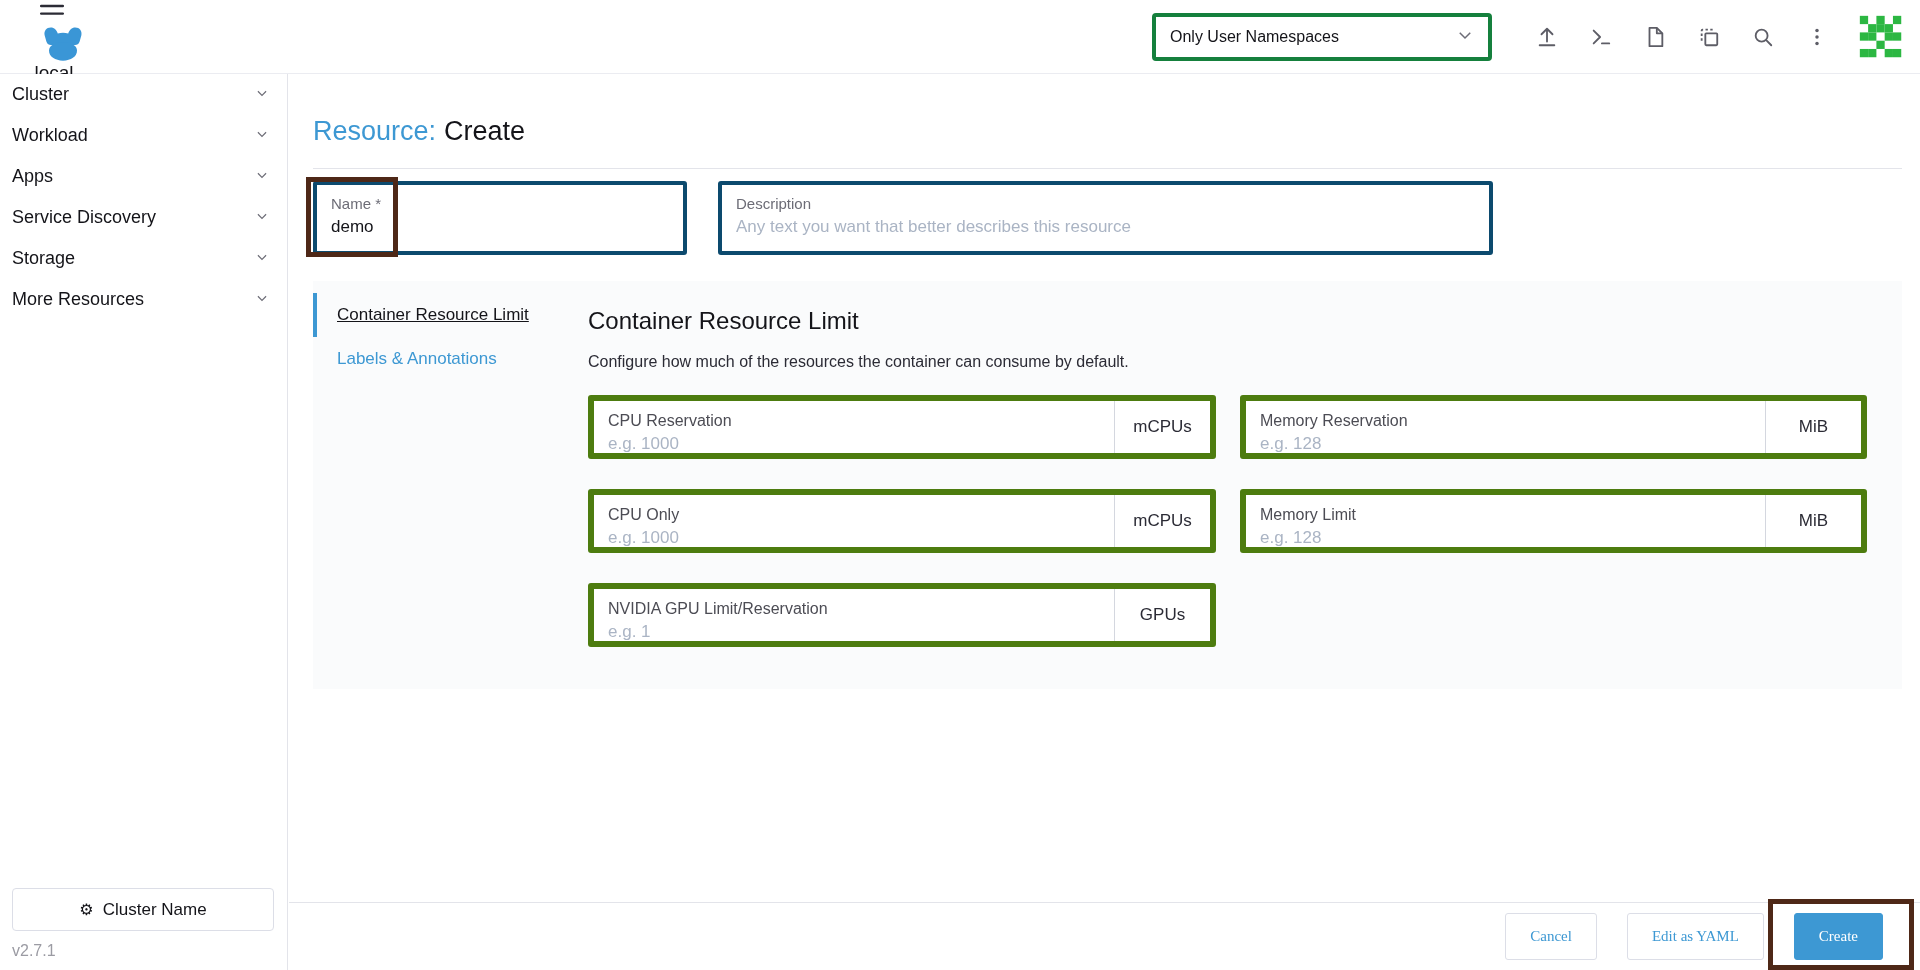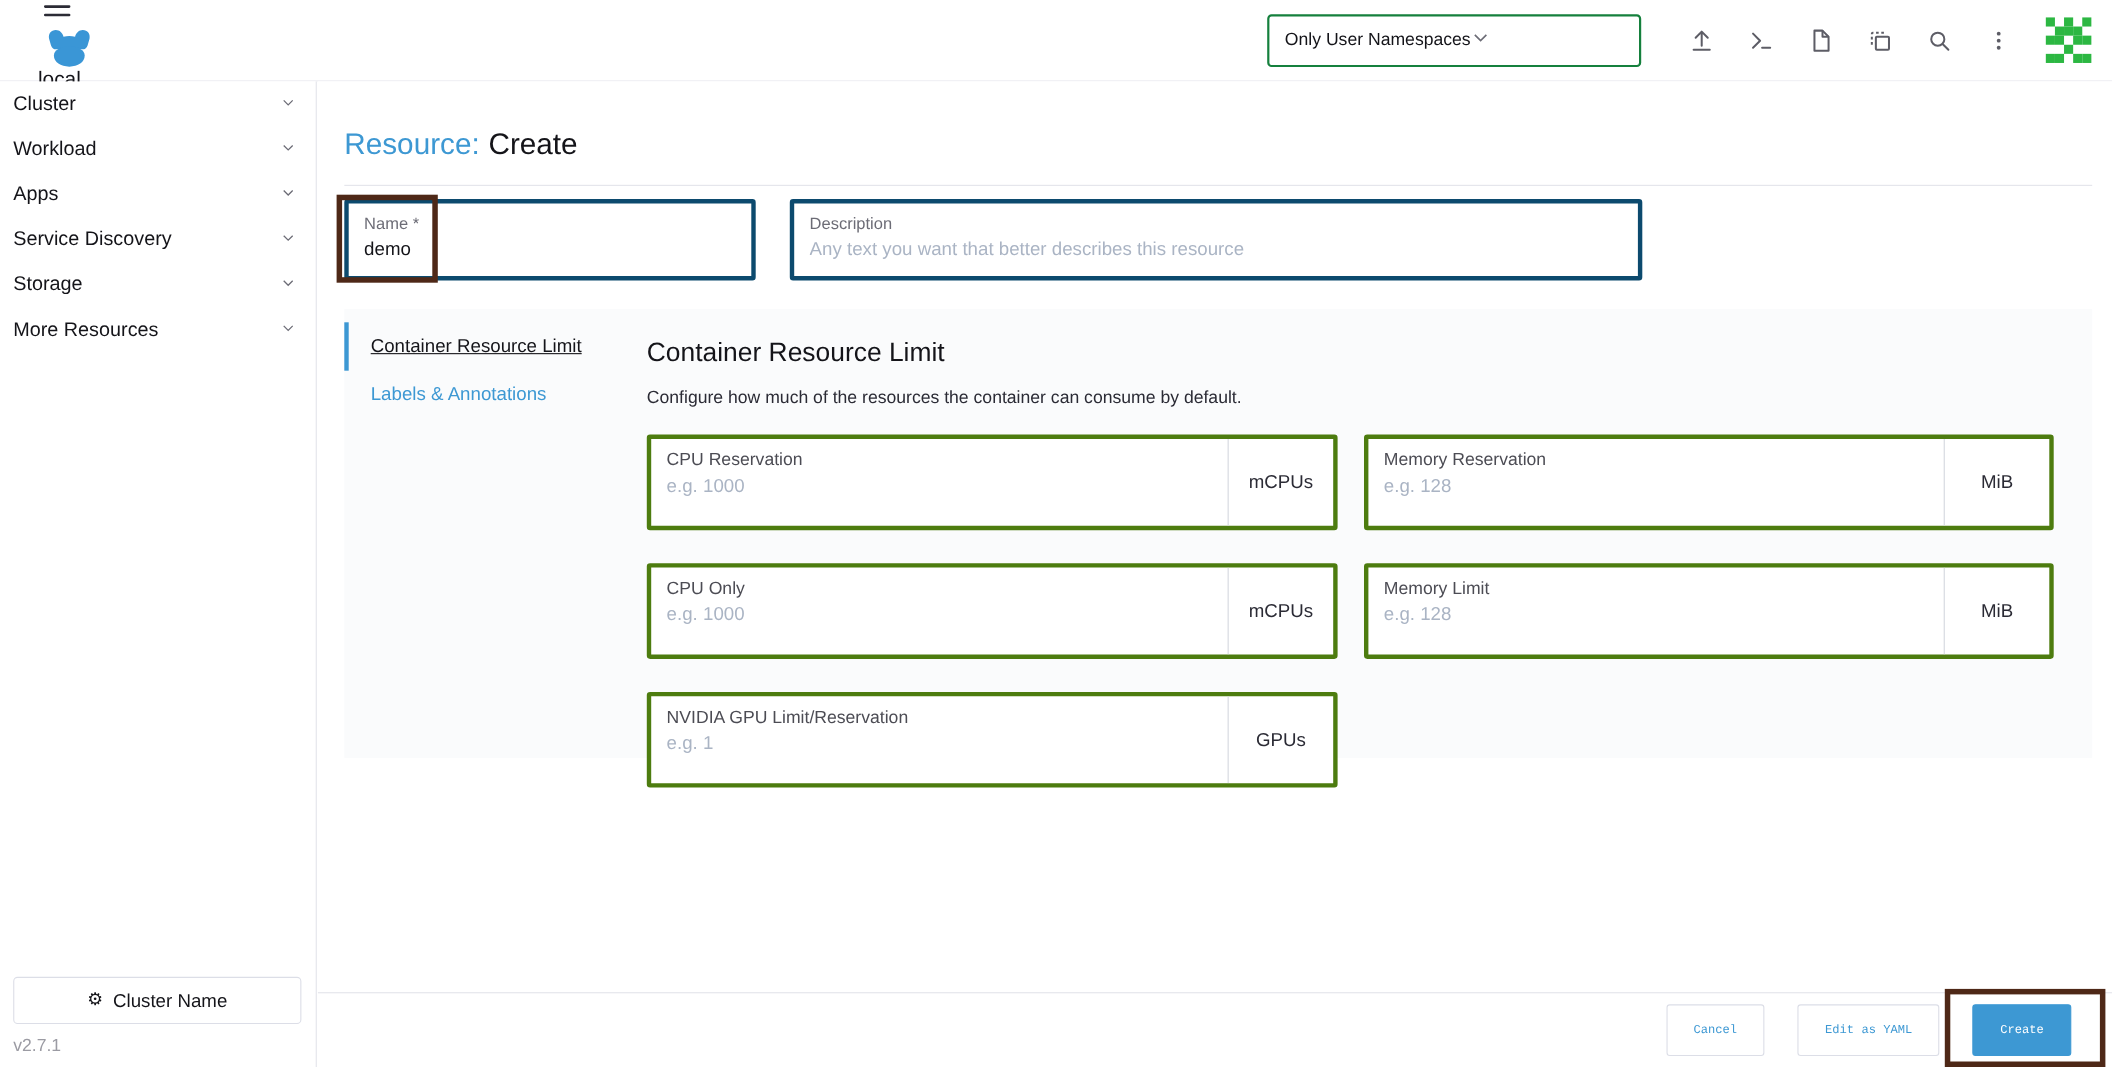--- a/index.html
+++ b/index.html
@@ -14,22 +14,22 @@
     position:absolute; top:0; left:0; right:0; height:74px;
     display:flex; align-items:center; justify-content:space-between;
     padding:0 16px 0 20px; background:#fff; border-bottom:1px solid #ebecf1;
   }
   .header-left { display:flex; align-items:center; gap:0;flex-direction:column; }
   .hamburger { background:none; border:none; cursor:pointer; display:flex; padding:6px; }
   .logo { display:flex; align-items:center; margin-left:22px; }
   .cluster-name { font-size:19px; color:#141419; margin-left:4px; }
   .header-right { display:flex; align-items:center; gap:28px; }
   .ns-select {
-    min-width:340px; height:48px; border:2px solid #15803d; border-radius:4px;
-    display:flex; align-items:center; 
+    min-width:340px; height:48px; border:4px solid #15803d; border-radius:4px;
+    display:flex; align-items:center; justify-content:space-between;
     padding:0 14px; font-size:16px; color:#141419; cursor:pointer; background:#fff;
     margin-right:14px;
   }
   .hicon { display:flex; align-items:center; background:none; border:none; cursor:pointer; padding:2px; }
   .avatar { width:46px; height:46px; display:flex; align-items:center; justify-content:center; cursor:pointer; }
 
   
   .sidebar {
     position:absolute; top:74px; left:0; bottom:0; width:288px;
     background:#fff; border-right:1px solid #e3e4ea;
@@ -80,21 +80,21 @@
   .tab.active { border-left-color:#3d98d3; color:#141419; text-decoration:underline; }
   .tab.inactive { color:#3d98d3; }
   .tab-content { flex:1; padding:26px 35px 0 25px; }
   .section-title { font-size:24px; font-weight:500; color:#141419; }
   .section-subtitle { margin-top:18px; font-size:16px; color:#2b2b35; }
   .fields-grid {
     margin-top:24px; display:grid; grid-template-columns:628px 627px;
     column-gap:24px; row-gap:30px;
   }
   .res-field {
-    height:87px; background:#fff; border:4px solid #4d7c0f; border-radius:3px;
+    height:64px; background:#fff; border:6px solid #4d7c0f; border-radius:3px;
     display:flex; overflow:hidden;
   }
   .res-main { flex:1; padding:11px 14px; display:flex; flex-direction:column; }
   .res-label { font-size:16px; color:#4c4c54; }
   .res-main input {
     border:none; outline:none; width:100%; font-size:17px; margin-top:4px;
     color:#141419; background:transparent; font-family:"Liberation Sans", sans-serif;
   }
   .res-suffix {
     border-left:1px solid #d4d7df; min-width:96px; padding:0 16px;
@@ -102,22 +102,22 @@
     font-size:17px; color:#2b2b35;
   }
 
   
   .actions-bar {
     position:absolute; left:0; right:0; bottom:0; height:68px; background:#fff;
     border-top:1px solid #e3e4ea; display:flex; align-items:center;
     justify-content:flex-end; gap:30px; padding-right:37px;
   }
   .btn {
-    height:47px; padding:0 24px; font-size:11px; border-radius:3px; cursor:pointer;
-    font-family:Liberation Mono, monospace;
+    height:47px; padding:0 24px; font-size:15px; border-radius:3px; cursor:pointer;
+    font-family:Liberation Serif, serif;
   }
   .btn-secondary { color:#3d98d3; background:#fff; border:1px solid #dcdee7; }
   .btn-primary { color:#fff; background:#3d98d3; border:1px solid #3d98d3; }
 
   
   .annotation { position:absolute; border:5px solid #4e2817; pointer-events:none; z-index:60; }
   .ann-name { left:306px; top:177px; width:92px; height:80px; }
   .ann-create { left:1768px; top:899px; width:146px; height:71px; }
 </style>
 </head>

